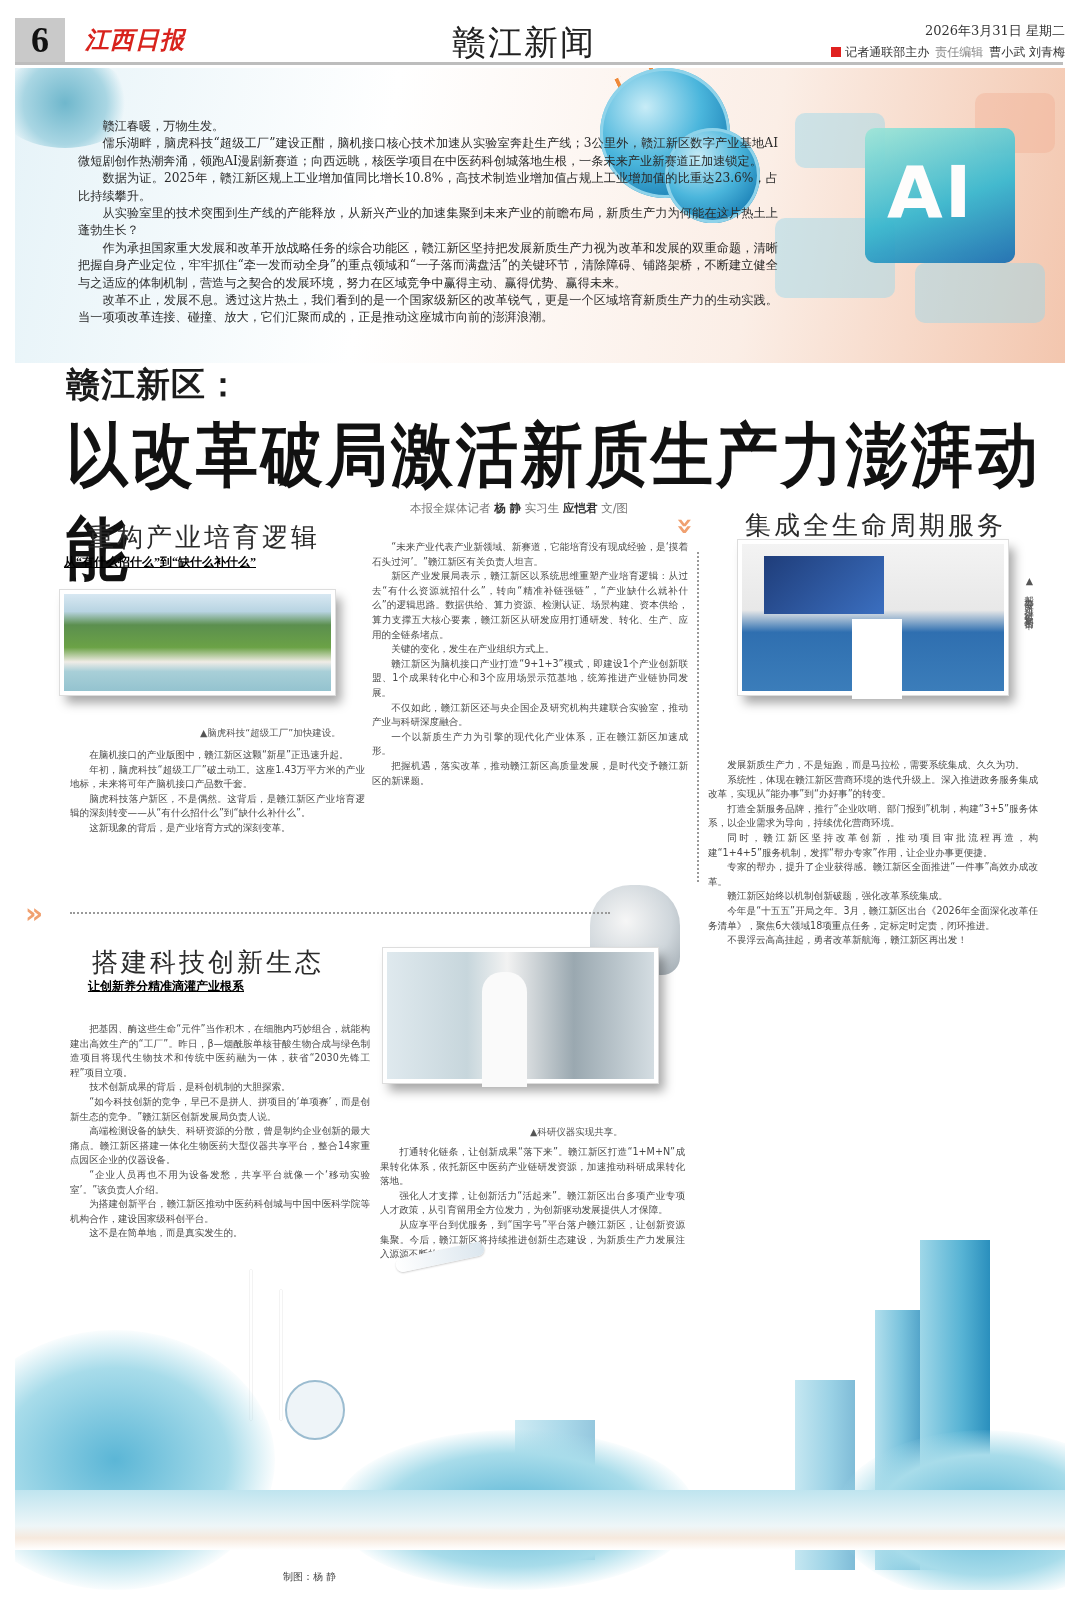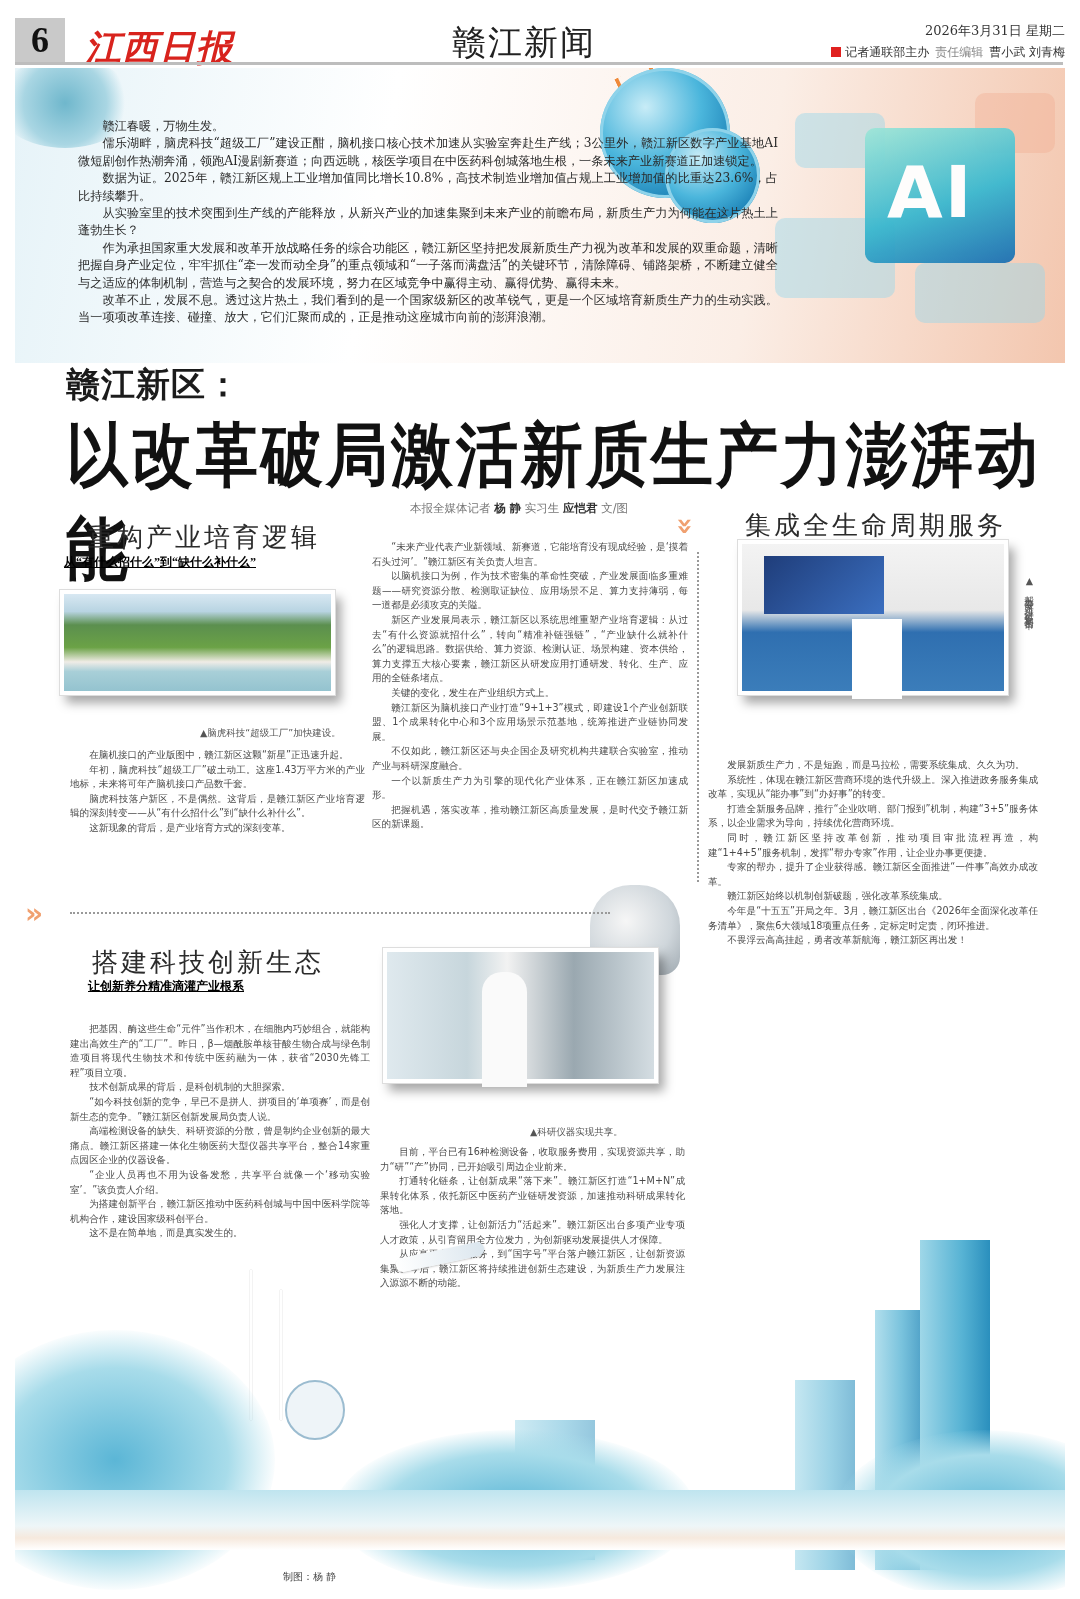--- a/index.html
+++ b/index.html
@@ -4,21 +4,21 @@
 <style>
   * { box-sizing: border-box; margin: 0; padding: 0; }
   html, body { width: 1080px; height: 1599px; background: #ffffff; overflow: hidden; }
   body { position: relative; font-family: "DejaVu Serif", "Liberation Serif", serif; color: #222; }
 
   
   .masthead { position: absolute; left: 15px; top: 18px; width: 1060px; height: 44px; }
   .page-num { position: absolute; left: 0; top: 0; width: 50px; height: 44px; background: #c9c9c9;
               font-family: "Liberation Serif", serif; font-weight: bold; font-size: 36px; line-height: 44px; text-align: center; color: #111; }
   .logo { position: absolute; left: 70px; top: 6px; font-family: "DejaVu Serif", serif; font-style: italic; font-weight: bold;
-          font-size: 36px; color: #d8231d; letter-spacing: 1px; }
+          font-size: 24px; color: #d8231d; letter-spacing: 1px; }
   .section-title { position: absolute; left: 437px; top: 2px; font-family: "DejaVu Sans", sans-serif; font-weight: 300;
                    font-size: 34px; color: #222; letter-spacing: 2px; }
   .date-line { position: absolute; right: 10px; top: 4px; font-size: 13px; color: #333; }
   .editor-line { position: absolute; right: 10px; top: 26px; font-size: 12px; color: #333; font-family: "DejaVu Sans", sans-serif; }
   .editor-line .sq { display: inline-block; width: 10px; height: 10px; background: #e0211f; vertical-align: -1px; margin-right: 4px; }
   .editor-line .muted { color: #888; margin: 0 6px; }
   .masthead-rule { position: absolute; left: 15px; top: 62px; width: 1048px; height: 3px; background: #bdbdbd; }
 
   
   .hero-art { position: absolute; left: 15px; top: 68px; width: 1050px; height: 295px; overflow: hidden;
@@ -136,21 +136,20 @@
 <div class="caption" style="left:200px; top:727px;">▲脑虎科技“超级工厂”加快建设。</div>
 <div class="col" style="left:70px; top:748px; width:295px;">
   <p>在脑机接口的产业版图中，赣江新区这颗“新星”正迅速升起。</p>
   <p>年初，脑虎科技“超级工厂”破土动工。这座1.43万平方米的产业地标，未来将可年产脑机接口产品数千套。</p>
   <p>脑虎科技落户新区，不是偶然。这背后，是赣江新区产业培育逻辑的深刻转变——从“有什么招什么”到“缺什么补什么”。</p>
   <p>这新现象的背后，是产业培育方式的深刻变革。</p>
 </div>
 
 <div class="col" style="left:372px; top:540px; width:316px;">
   <p>“未来产业代表产业新领域、新赛道，它能培育没有现成经验，是‘摸着石头过河’。”赣江新区有关负责人坦言。</p>
-  <p>以脑机接口为例，作为技术密集的革命性突破，产业发展面临多重难题——研究资源分散、检测取证缺位、应用场景不足、算力支持薄弱，每一道都是必须攻克的关隘。</p>
   <p>新区产业发展局表示，赣江新区以系统思维重塑产业培育逻辑：从过去“有什么资源就招什么”，转向“精准补链强链”，“产业缺什么就补什么”的逻辑思路。数据供给、算力资源、检测认证、场景构建、资本供给，算力支撑五大核心要素，赣江新区从研发应用打通研发、转化、生产、应用的全链条堵点。</p>
   <p>关键的变化，发生在产业组织方式上。</p>
   <p>赣江新区为脑机接口产业打造“9+1+3”模式，即建设1个产业创新联盟、1个成果转化中心和3个应用场景示范基地，统筹推进产业链协同发展。</p>
   <p>不仅如此，赣江新区还与央企国企及研究机构共建联合实验室，推动产业与科研深度融合。</p>
   <p>一个以新质生产力为引擎的现代化产业体系，正在赣江新区加速成形。</p>
   <p>把握机遇，落实改革，推动赣江新区高质量发展，是时代交予赣江新区的新课题。</p>
 </div>
 <div class="robot-arm"></div>
 
 <div class="chevron" style="left:25px; top:900px;">»</div>
@@ -165,21 +164,20 @@
 <div class="col" style="left:70px; top:1022px; width:300px;">
   <p>把基因、酶这些生命“元件”当作积木，在细胞内巧妙组合，就能构建出高效生产的“工厂”。昨日，β—烟酰胺单核苷酸生物合成与绿色制造项目将现代生物技术和传统中医药融为一体，获省“2030先锋工程”项目立项。</p>
   <p>技术创新成果的背后，是科创机制的大胆探索。</p>
   <p>“如今科技创新的竞争，早已不是拼人、拼项目的‘单项赛’，而是创新生态的竞争。”赣江新区创新发展局负责人说。</p>
   <p>高端检测设备的缺失、科研资源的分散，曾是制约企业创新的最大痛点。赣江新区搭建一体化生物医药大型仪器共享平台，整合14家重点园区企业的仪器设备。</p>
   <p>“企业人员再也不用为设备发愁，共享平台就像一个‘移动实验室’。”该负责人介绍。</p>
   <p>为搭建创新平台，赣江新区推动中医药科创城与中国中医科学院等机构合作，建设国家级科创平台。</p>
   <p>这不是在简单地，而是真实发生的。</p>
 </div>
 <div class="col" style="left:380px; top:1145px; width:305px;">
-  <p>目前，平台已有16种检测设备，收取服务费用，实现资源共享，助力“研”“产”协同，已开始吸引周边企业前来。</p>
   <p>打通转化链条，让创新成果“落下来”。赣江新区打造“1+M+N”成果转化体系，依托新区中医药产业链研发资源，加速推动科研成果转化落地。</p>
   <p>强化人才支撑，让创新活力“活起来”。赣江新区出台多项产业专项人才政策，从引育留用全方位发力，为创新驱动发展提供人才保障。</p>
   <p>从应享平台到优服务，到“国字号”平台落户赣江新区，让创新资源集聚。今后，赣江新区将持续推进创新生态建设，为新质生产力发展注入源源不断的动能。</p>
 </div>
 
 <div class="chevron" style="left:676px; top:512px; transform:rotate(90deg);">»</div>
 <div class="dotted-v" style="left:697px; top:552px; height:330px;"></div>
 <div class="sec-head" style="left:745px; top:508px;">集成全生命周期服务</div>
 <div class="sec-sub" style="left:738px; top:540px;">以营商环境“软实力”筑牢发展“硬支撑”</div>
 <div class="photo control">

